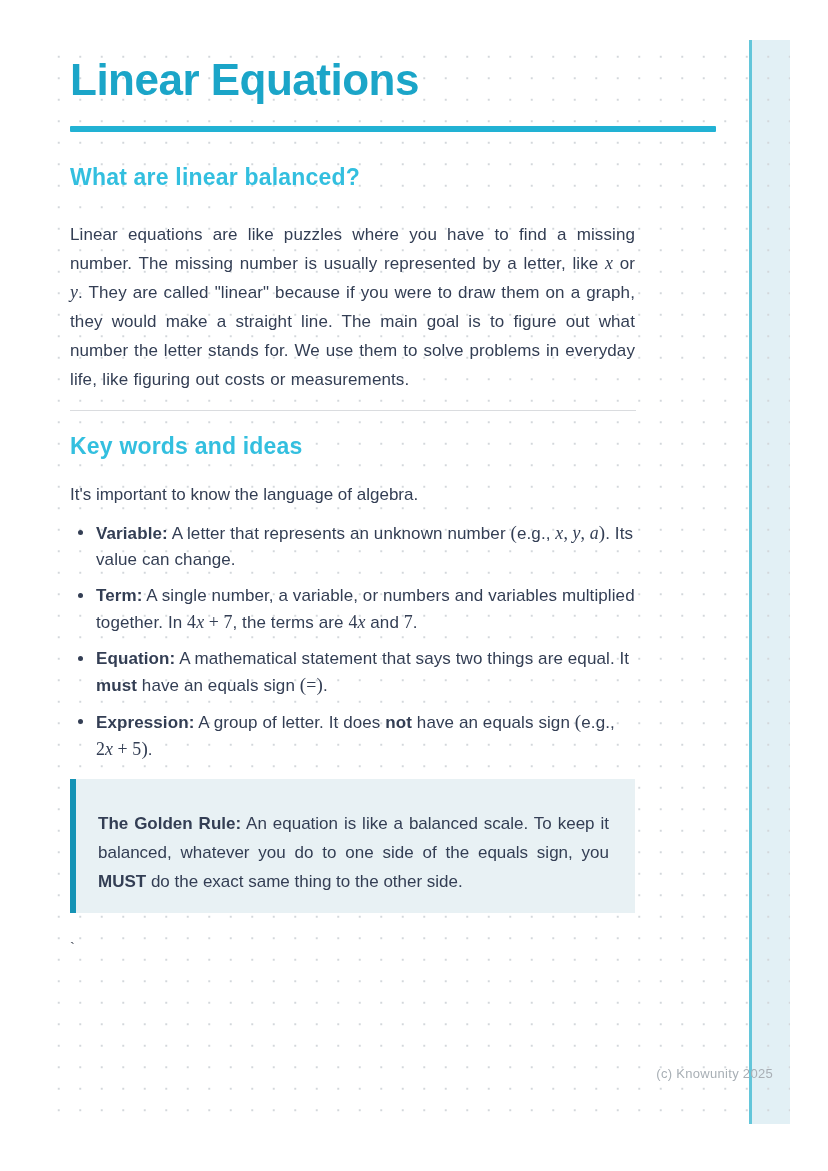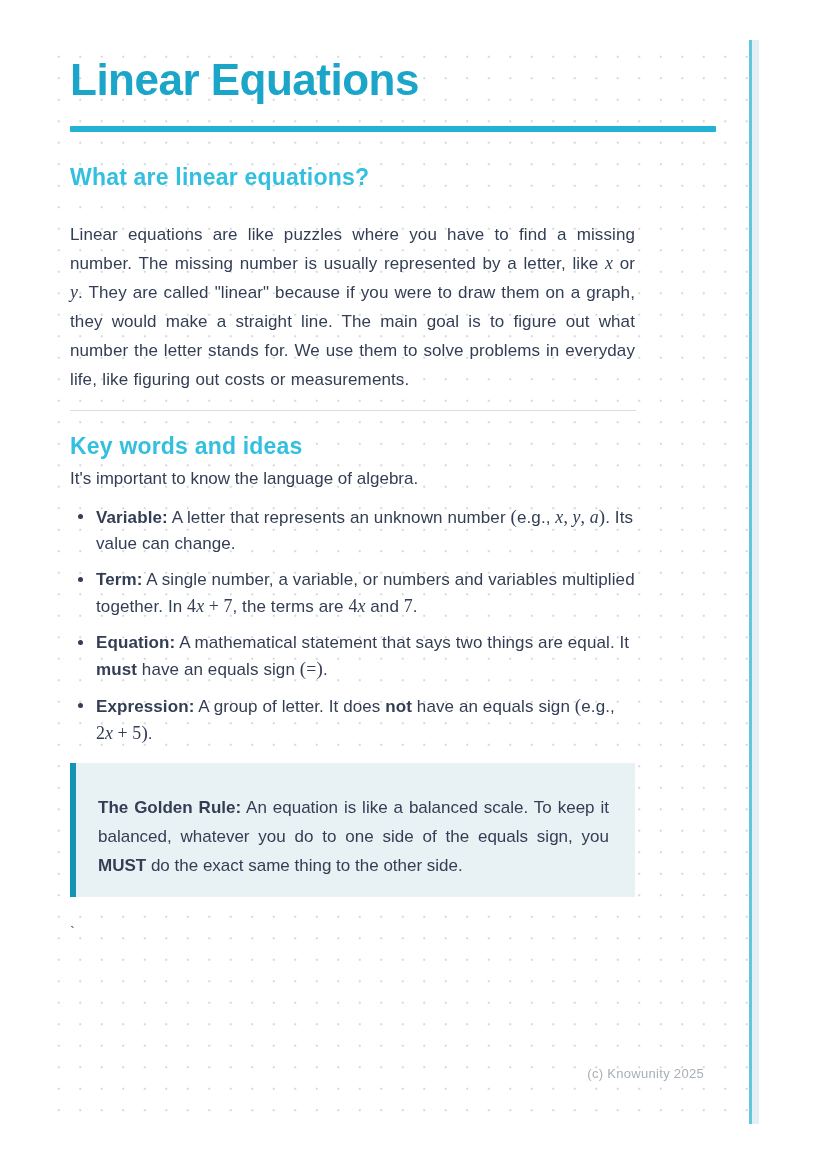--- a/index.html
+++ b/index.html
@@ -13,21 +13,21 @@
     --margin-line:#63c6da;
     --margin-bg:#e2f0f5;
     --dot:#d3d7db;
     --footer-text:#a8afb5;
   }
   *{margin:0;padding:0;box-sizing:border-box;}
   html,body{background:#ffffff;}
   body{font-family:"Liberation Sans",sans-serif;}
   .sheet{
     position:relative;
-    width:759px;height:1171px;
+    width:828px;height:1171px;
     background:#ffffff;
     overflow:hidden;
     border-radius:23px;
   }
   
   .margin-strip{
     position:absolute;
     left:749px;top:40px;
     width:41px;height:1084px;
     background:var(--margin-bg);
@@ -75,21 +75,21 @@
   .h2-keywords{margin-top:20px;}
   .body-par{
     margin-top:28px;
     font-size:17px;
     line-height:29px;
     letter-spacing:0.1px;
     word-spacing:0.5px;
     text-align:justify;
   }
   .intro-line{
-    margin-top:4px;
+    margin-top:20px;
     font-size:17px;
     line-height:27px;
   }
   .section-divider{
     margin-top:16px;
     width:566px;
     height:1px;
     background:var(--divider);
   }
   ul.key-list{
@@ -149,21 +149,21 @@
 
   <div class="margin-strip"></div>
   <div class="dot-grid"></div>
 
   <div class="content">
 
     <h1 class="page-title">Linear Equations</h1>
 
     <div class="title-rule"></div>
 
-    <h2 class="section-heading h2-intro">What are linear equations?</h2>
+    <h2 class="section-heading h2-intro">What are linear balanced?</h2>
 
     <p class="body-par"><span class="seg-n">Linear equations are like puzzles where you have to find a missing number. The missing number is usually represented by a letter, like </span><span class="seg-i">x</span><span class="seg-n"> or </span><span class="seg-i">y</span><span class="seg-n">. They are called "linear" because if you were to draw them on a graph, they would make a straight line. The main goal is to figure out what number the letter stands for. We use them to solve problems in everyday life, like figuring out costs or measurements.</span></p>
 
     <div class="section-divider"></div>
 
     <h2 class="section-heading h2-keywords">Key words and ideas</h2>
 
     <p class="intro-line">It's important to know the language of algebra.</p>
 
     <ul class="key-list">

